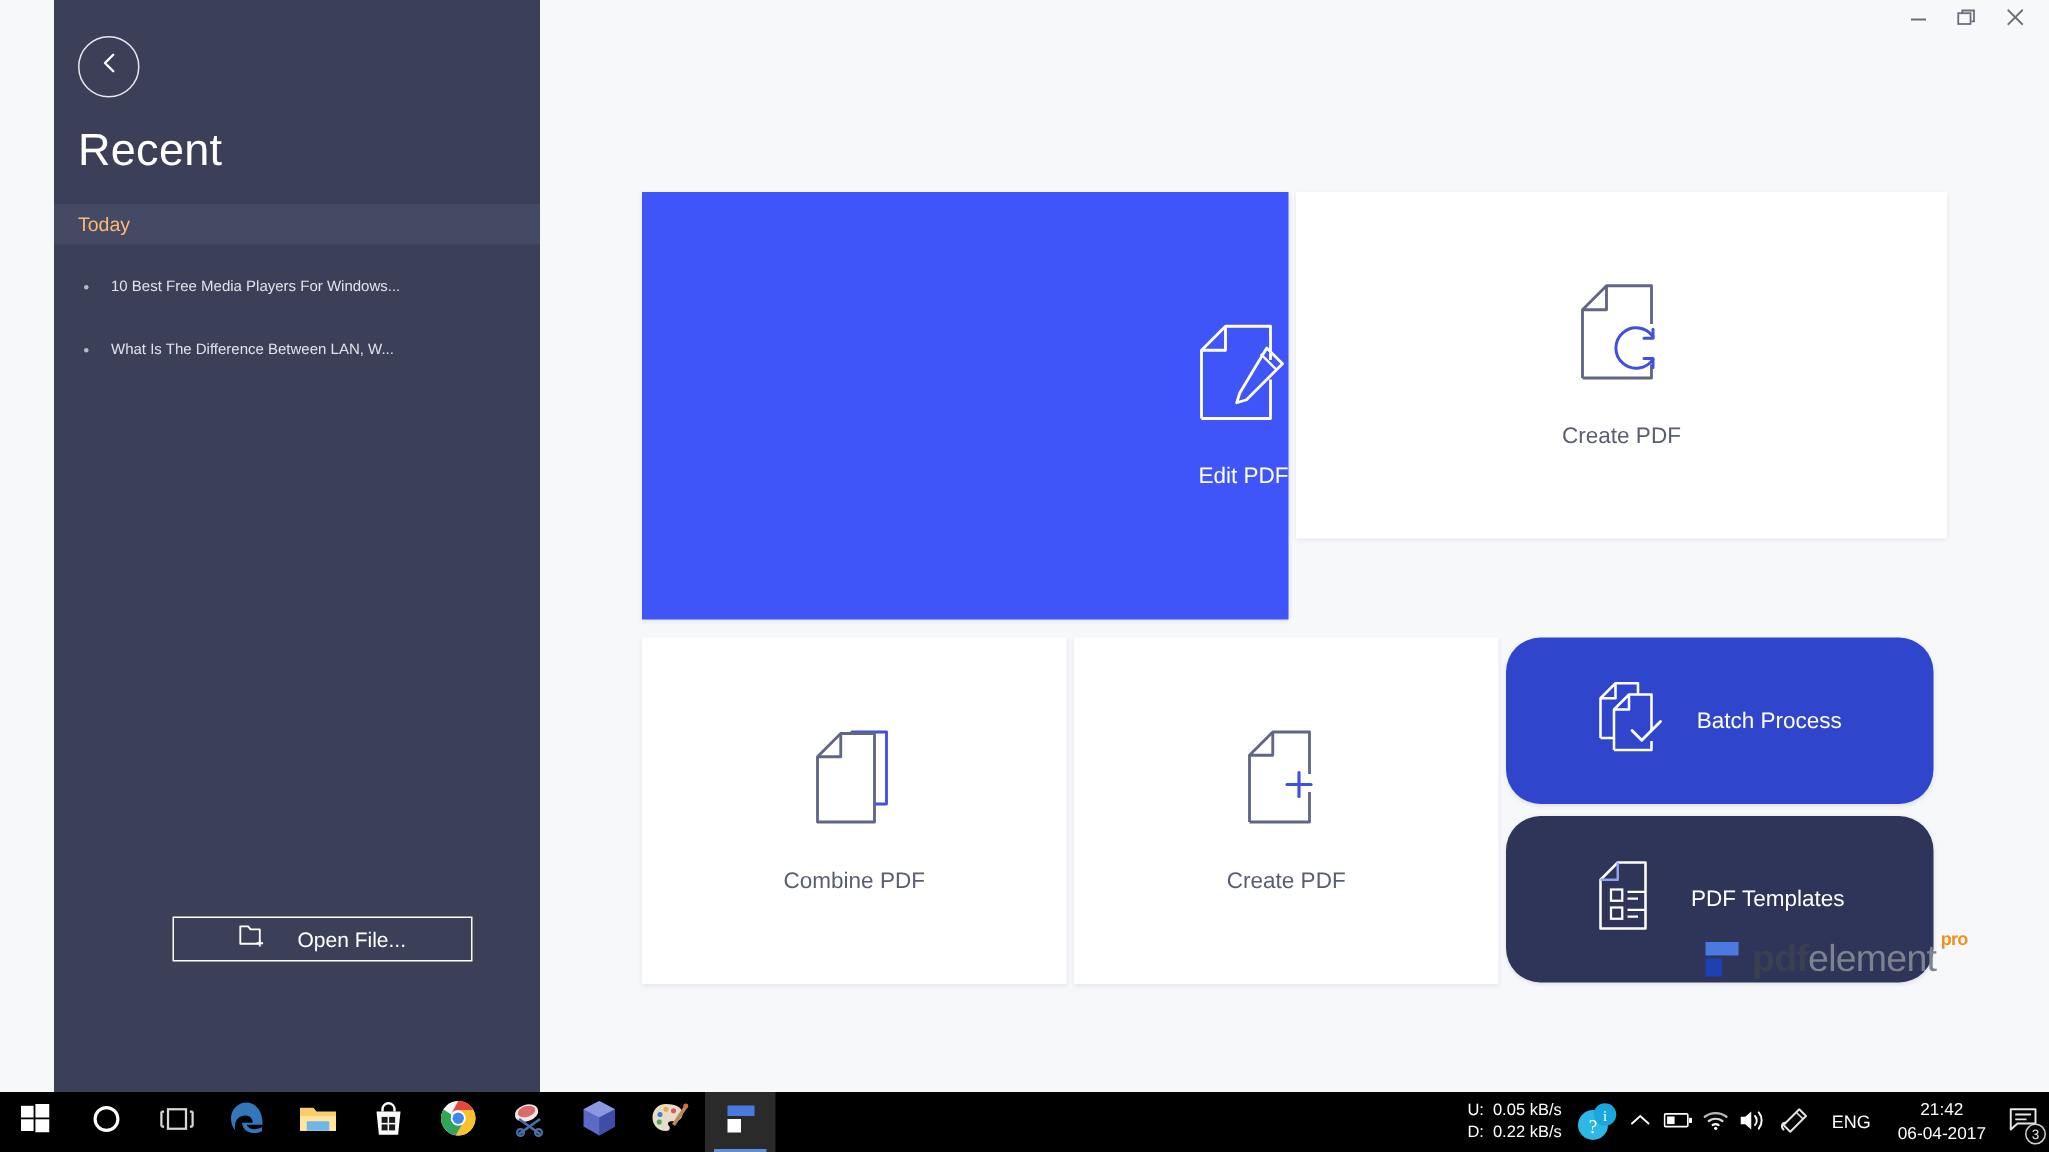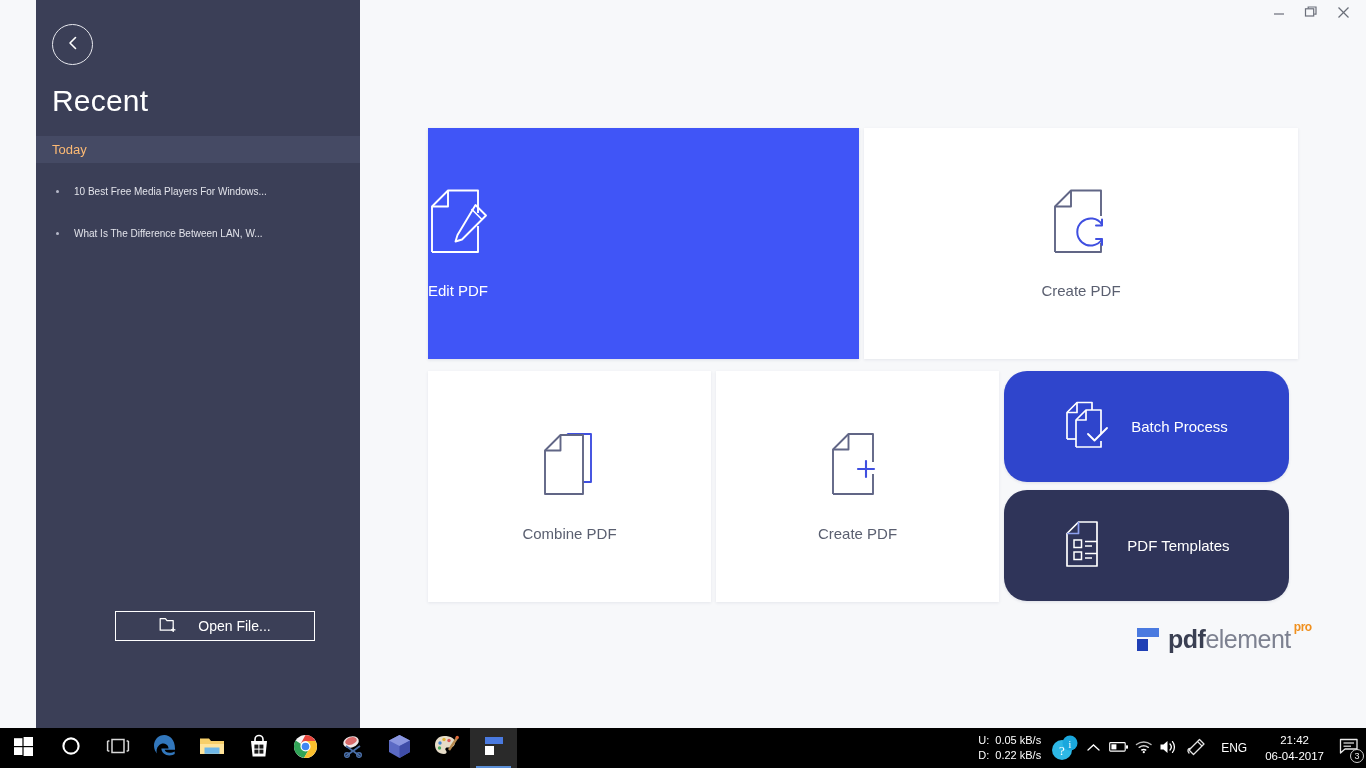--- a/index.html
+++ b/index.html
@@ -78,24 +78,24 @@
   .winbtn {
     width: 30px; height: 28px;
     display: flex; align-items: center; justify-content: center;
     cursor: pointer;
   }
 
   .tiles-wrap { position: absolute; left: 68px; top: 128px; width: 870px; }
 
   .row-top { display: flex; gap: 5px; }
   .tile-edit {
-    width: 431px; height: 231px;
+    width: 431px; height: 285px;
     background: #4055f7;
     display: flex; flex-direction: column;
-    align-items: flex-start; justify-content: center;
+    align-items: flex-end; justify-content: center;
     cursor: pointer;
     box-shadow: 0 1px 3px rgba(40,50,90,0.12);
   }
   .tile-convert {
     width: 434px; height: 231px;
     background: #ffffff;
     display: flex; flex-direction: column;
     align-items: center; justify-content: center;
     cursor: pointer;
     box-shadow: 0 1px 3px rgba(40,50,90,0.09);

